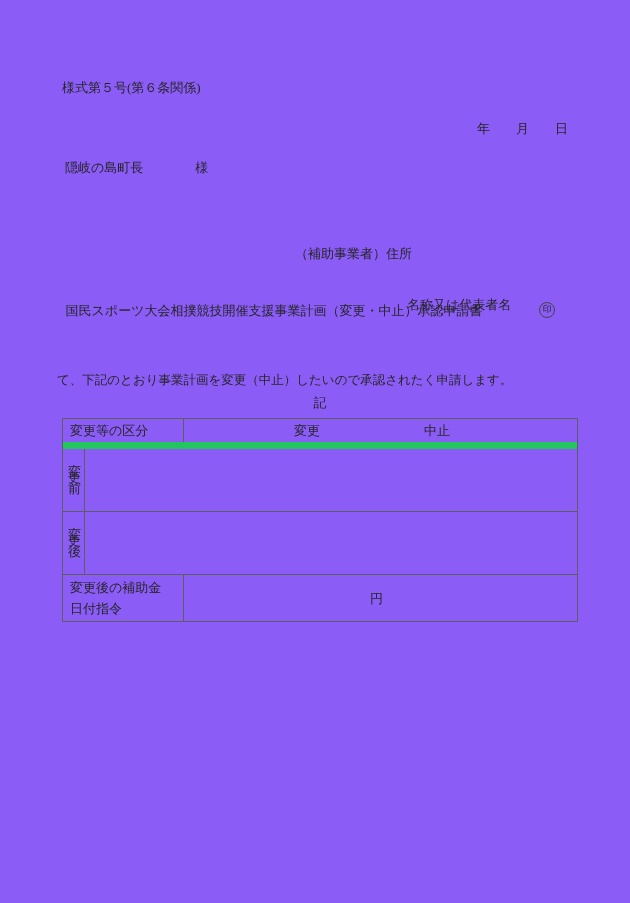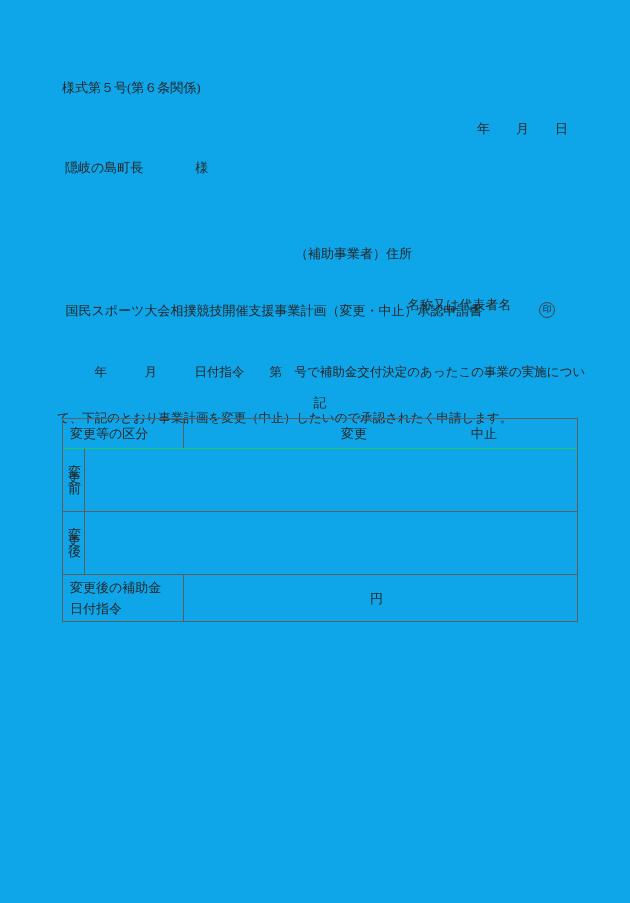--- a/index.html
+++ b/index.html
@@ -4,21 +4,21 @@
 <style>
   html, body {
     margin: 0;
     padding: 0;
     background: #ffffff;
   }
   .page {
     position: relative;
     width: 630px;
     height: 903px;
-    background: #0ea5e9;
+    background: #8b5cf6;
     font-family: "Liberation Serif", "DejaVu Serif", serif;
     font-size: 13px;
     color: #262626;
     overflow: hidden;
   }
   .line {
     position: absolute;
     line-height: 1;
     white-space: pre;
   }
@@ -76,21 +76,21 @@
     position: absolute;
     left: 62px;
     top: 418px;
     width: 516px;
     height: 204px;
     border: 1px solid #5e5e5e;
     box-sizing: border-box;
   }
   .form-table * { box-sizing: border-box; }
   .t-row { display: flex; width: 100%; }
-  .t-row1 { height: 30px; border-bottom: 1px solid #22c55e; gap: 47px; }
+  .t-row1 { height: 30px; border-bottom: 7px solid #22c55e; }
   .t-row2 { height: 126px; border-bottom: 1px solid #5e5e5e; }
   .t-row3 { height: 46px; gap: 26px; }
 
   .label-cell {
     width: 121px;
     flex-shrink: 0;
     border-right: 1px solid #5e5e5e;
     display: flex;
     align-items: center;
     padding-left: 7px;
@@ -149,21 +149,20 @@
   <div class="line addressee">隠岐の島町長　　　　様</div>
 
   <div class="applicant">
     <div class="app-line1"><span>（補助事業者）</span><span>住所</span></div>
     <div class="app-line2"><span>名称又は代表者名</span><span class="seal"><span>印</span></span></div>
   </div>
 
   <div class="line title">国民スポーツ大会相撲競技開催支援事業計画（変更・中止）承認申請書</div>
 
   <div class="body-par">
-    <div class="body-l1">　　　年　　　月　　　日付指令　　第　号で補助金交付決定のあったこの事業の実施につい</div>
     <div class="body-l2">て、下記のとおり事業計画を変更（中止）したいので承認されたく申請します。</div>
   </div>
 
   <div class="line record">記</div>
 
   <div class="form-table">
 
     <div class="t-row t-row1">
       <div class="label-cell">変更等の区分</div>
       <div class="options-cell">

